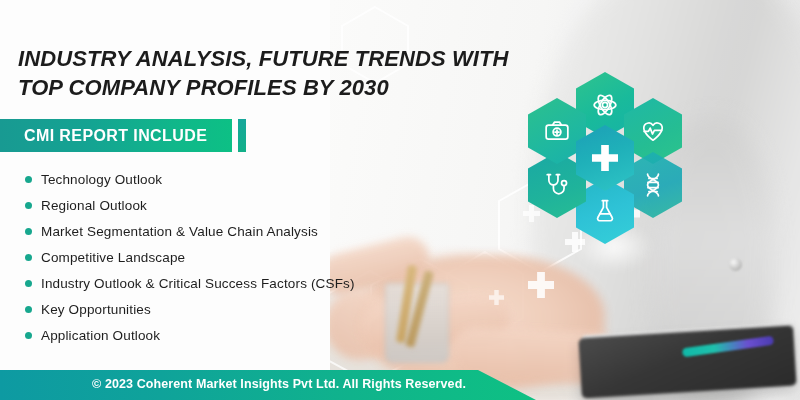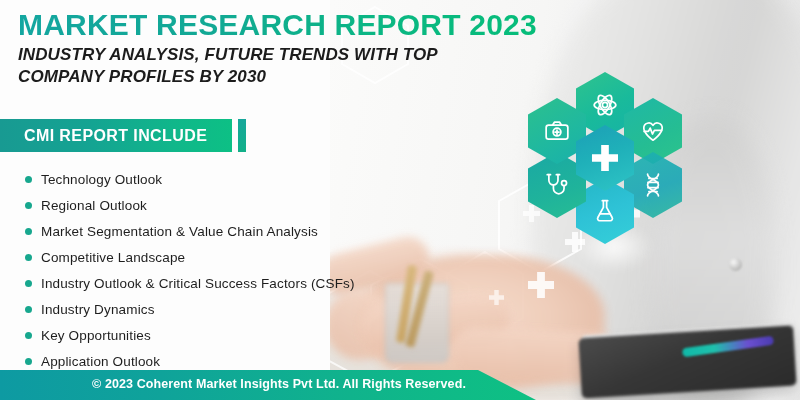--- a/index.html
+++ b/index.html
@@ -135,21 +135,21 @@
   
   .title{
     position:absolute;left:18px;top:8px;
     font-size:30px;font-weight:bold;letter-spacing:.2px;
     background:linear-gradient(90deg,#14a6a0 0%,#12a994 38%,#0bb783 70%,#06bd79 100%);
     -webkit-background-clip:text;background-clip:text;color:transparent;
     white-space:nowrap;
   }
   .subtitle{
     position:absolute;left:18px;top:44px;width:500px;
-    font-size:17px;font-style:italic;font-weight:bold;color:#1c1c1c;
+    font-size:22px;font-style:italic;font-weight:bold;color:#1c1c1c;
     line-height:1.32;letter-spacing:.1px;
   }
   .cmi-wrap{position:absolute;left:0;top:119px;height:33px;}
   .cmi-bar{
     position:absolute;left:0;top:0;width:232px;height:33px;
     background:linear-gradient(90deg,#189a92 0%,#14a492 40%,#10b78a 75%,#0dc085 100%);
     display:flex;align-items:center;
   }
   .cmi-bar span{
     color:#ffffff;font-size:16px;font-weight:bold;letter-spacing:.4px;
@@ -286,21 +286,20 @@
       </svg>
     </div>
 
     <div class="hexcell hex-cross">
       <svg viewBox="0 0 24 24">
         <path d="M9.3 2.8h5.4v6.5h6.5v5.4h-6.5v6.5H9.3v-6.5H2.8V9.3h6.5z"></path>
       </svg>
     </div>
   </div>
 
-  <div class="title">MARKET RESEARCH REPORT 2023</div>
   <div class="subtitle">INDUSTRY ANALYSIS, FUTURE TRENDS WITH TOP COMPANY PROFILES BY 2030</div>
 
   <div class="cmi-wrap">
     <div class="cmi-bar">
       <span>CMI REPORT INCLUDE</span>
     </div>
     <div class="cmi-tab"></div>
   </div>
 
   <div class="bullets">
@@ -319,24 +318,20 @@
     <div class="bullet">
       <span class="dot"></span>
       <span class="txt">Competitive Landscape</span>
     </div>
     <div class="bullet">
       <span class="dot"></span>
       <span class="txt">Industry Outlook &amp; Critical Success Factors (CSFs)</span>
     </div>
     <div class="bullet">
       <span class="dot"></span>
-      <span class="txt">Industry Dynamics</span>
-    </div>
-    <div class="bullet">
-      <span class="dot"></span>
       <span class="txt">Key Opportunities</span>
     </div>
     <div class="bullet">
       <span class="dot"></span>
       <span class="txt">Application Outlook</span>
     </div>
   </div>
 
   <div class="footer">
     <span>© 2023 Coherent Market Insights Pvt Ltd. All Rights Reserved.</span>

